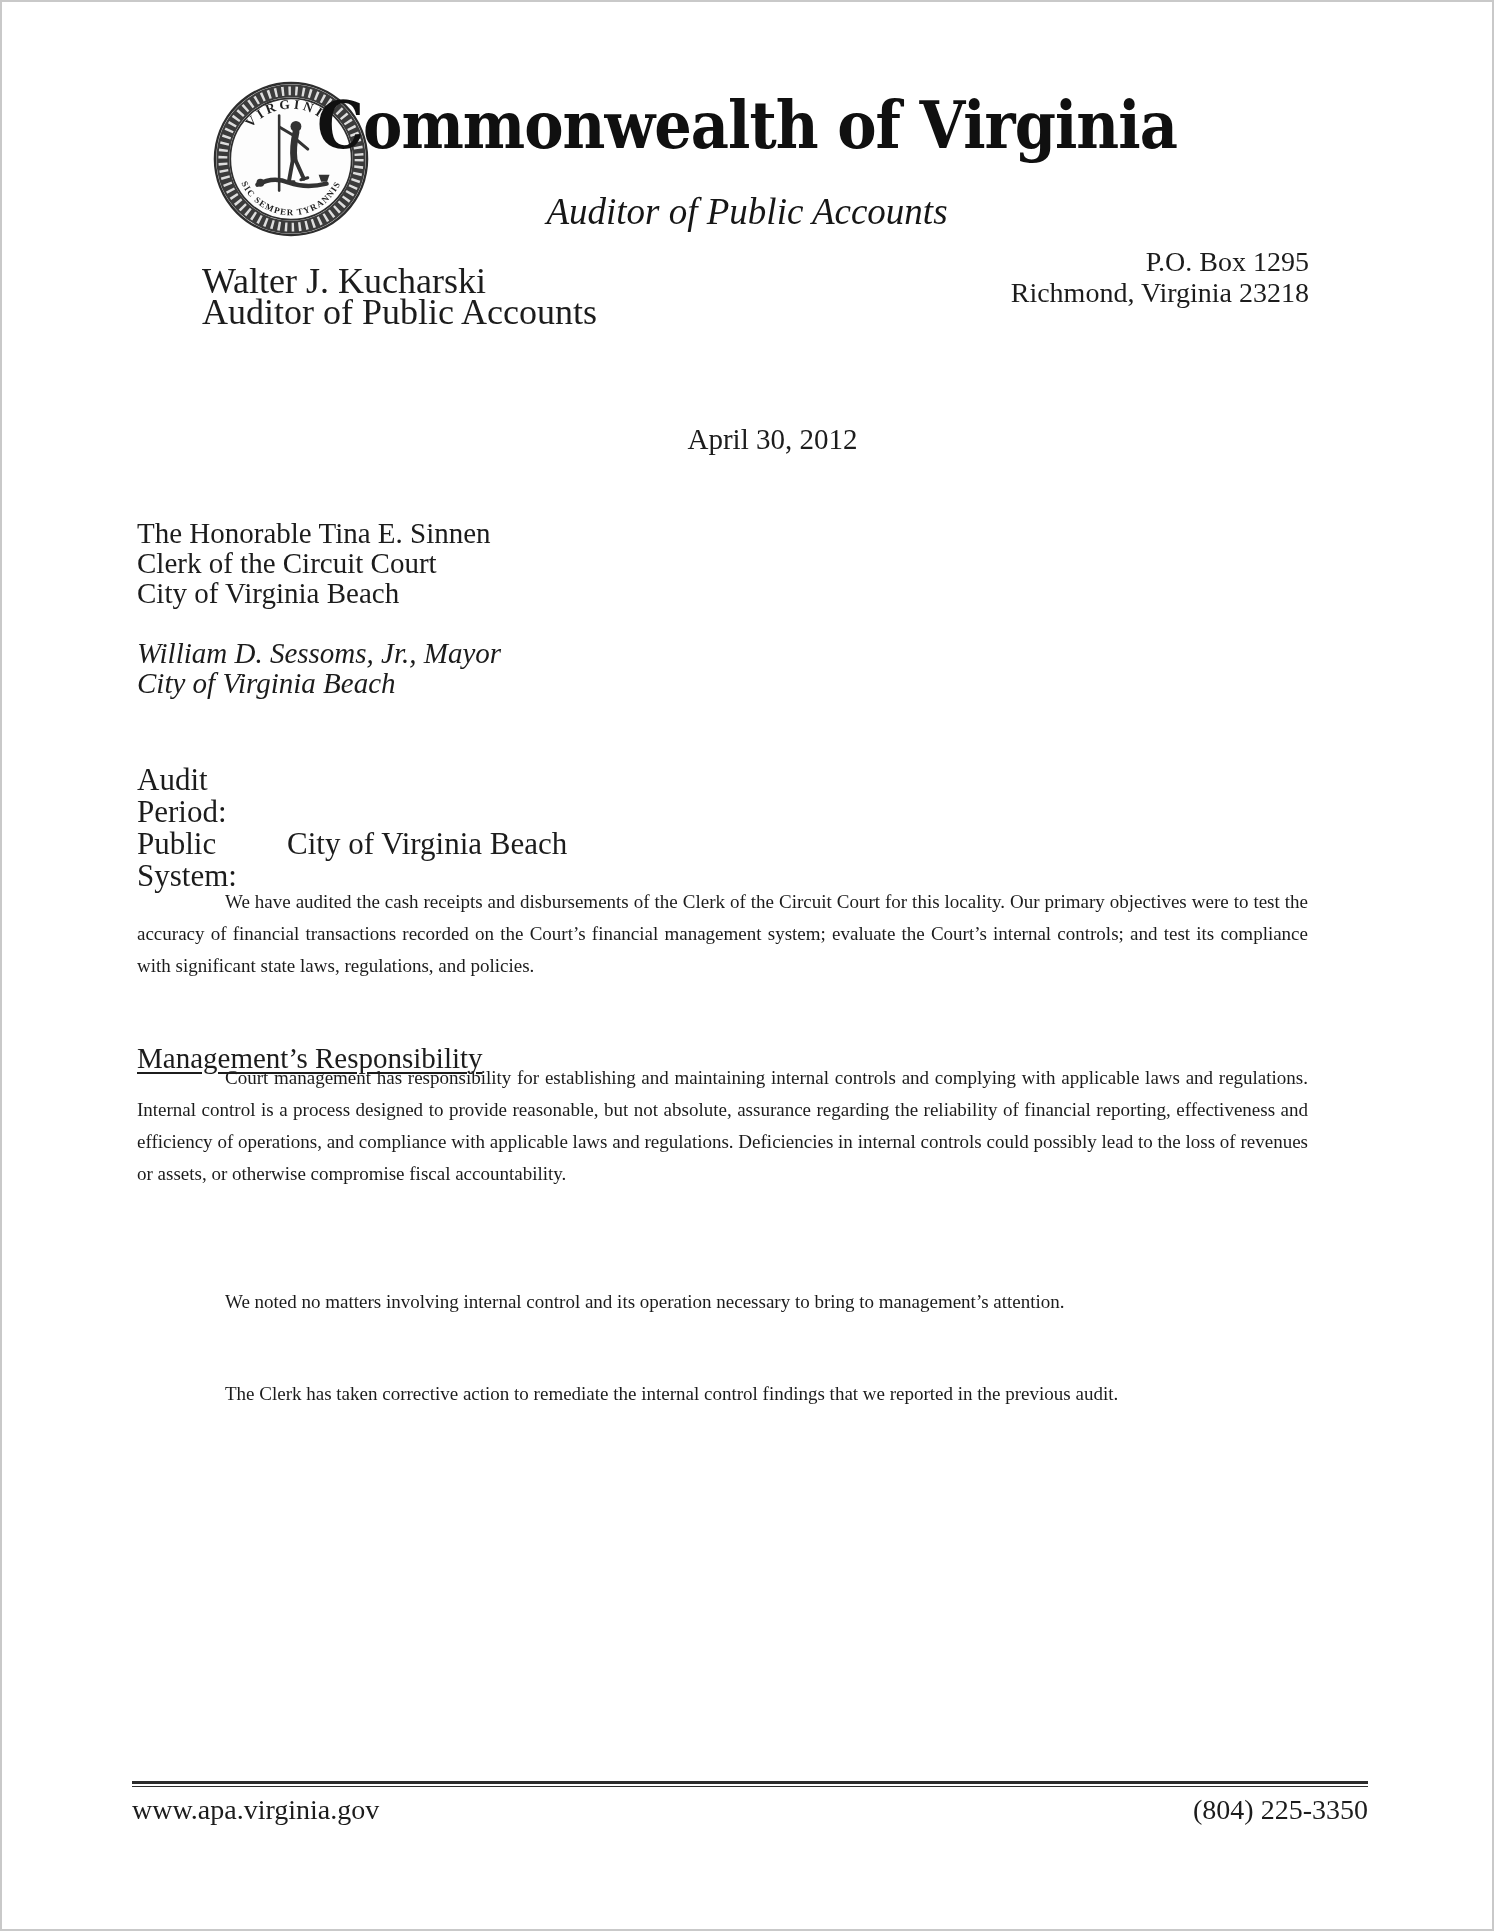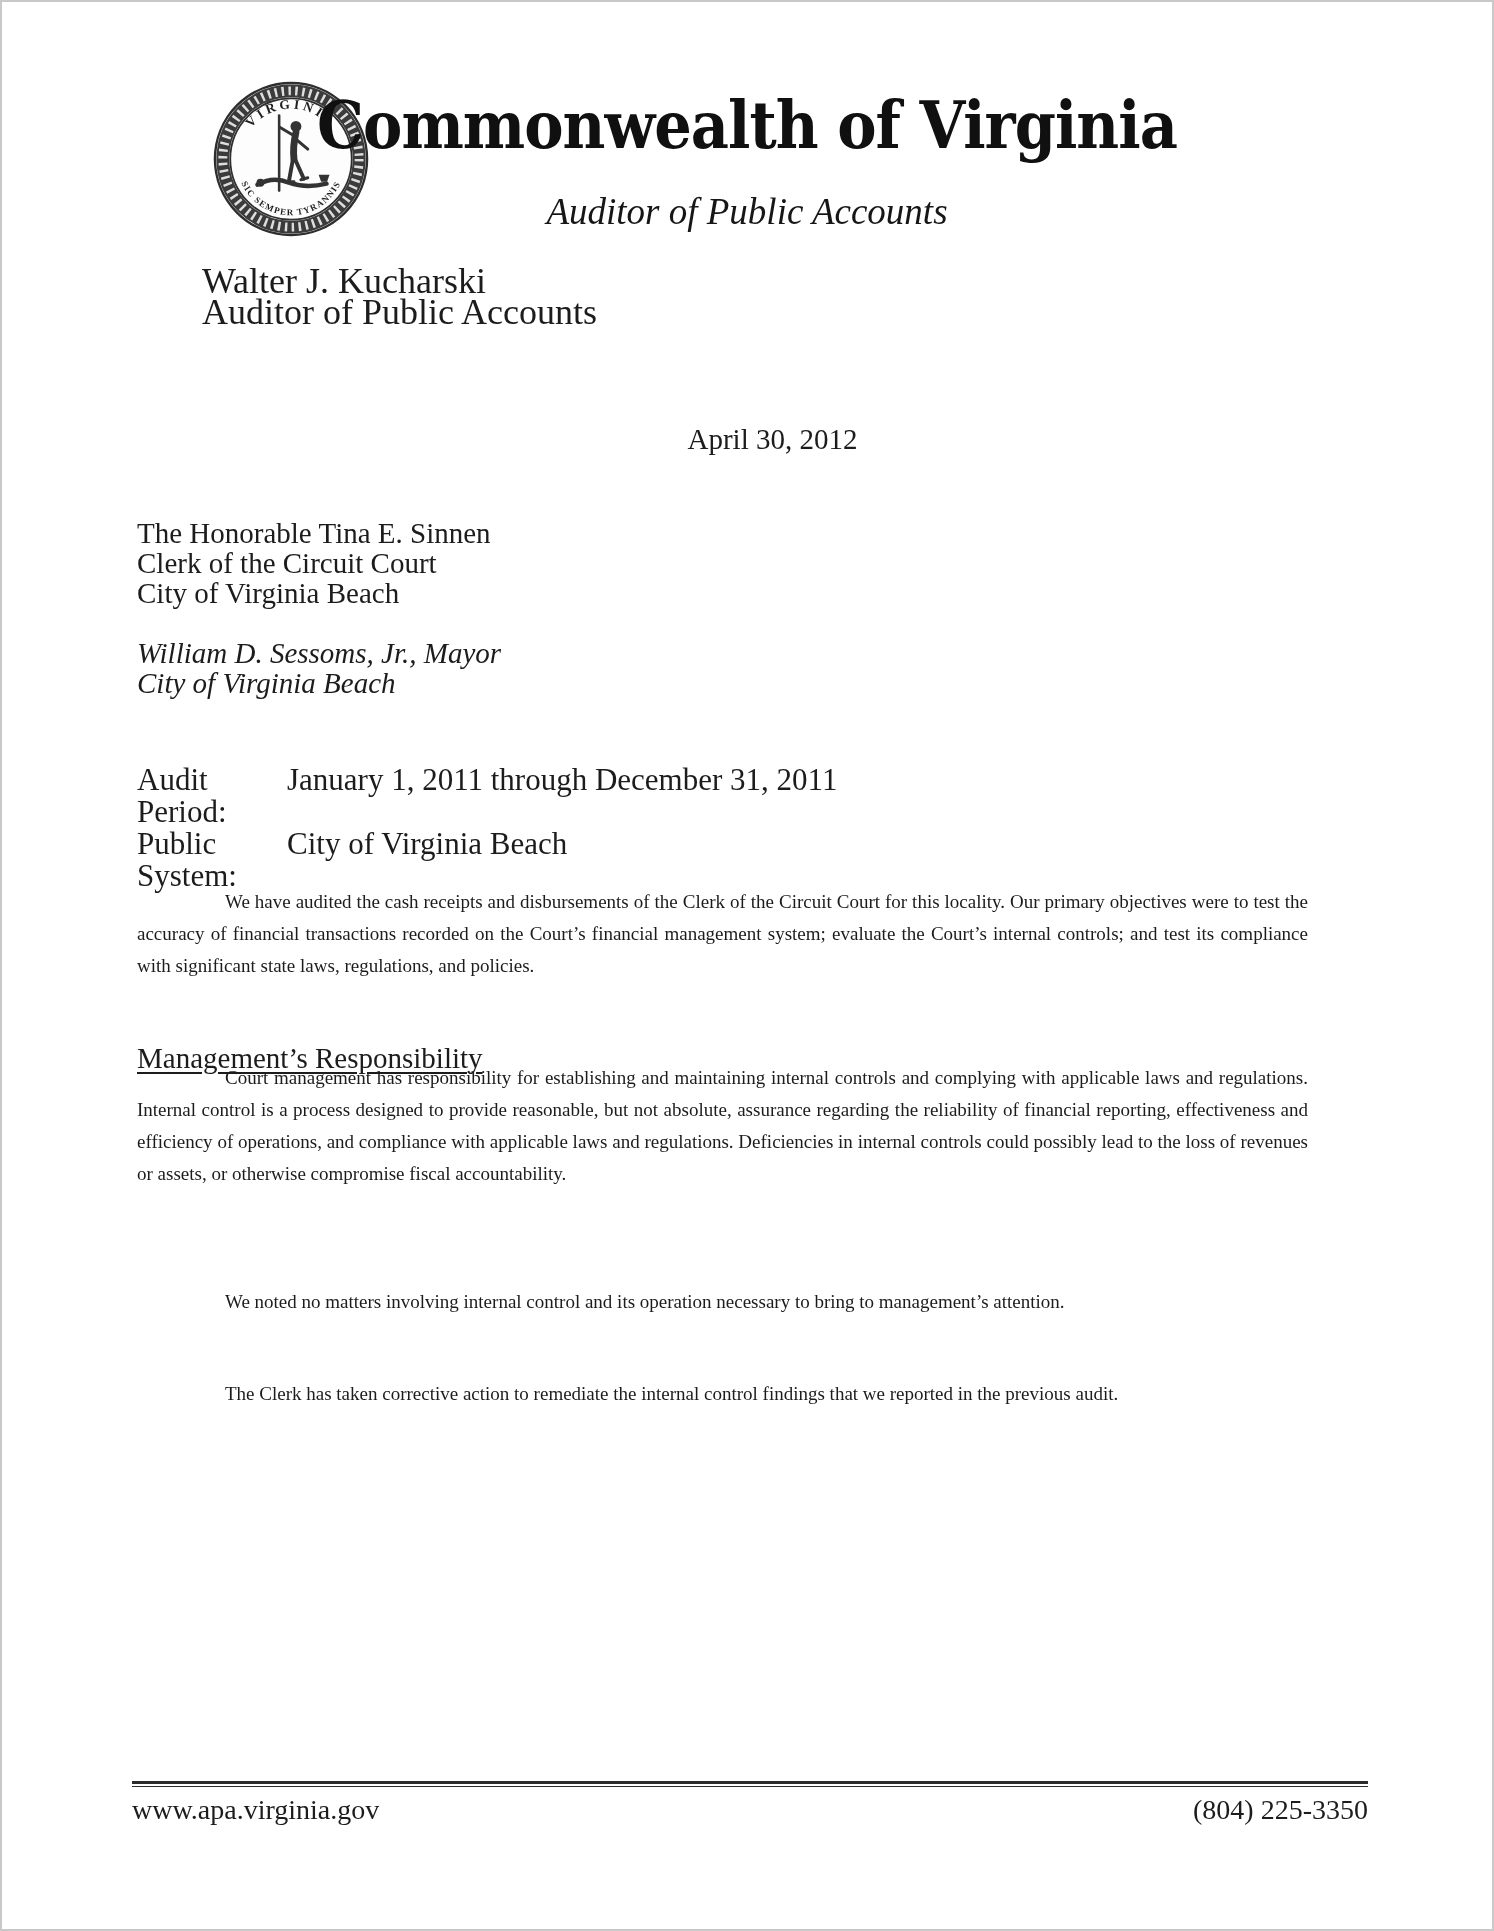--- a/index.html
+++ b/index.html
@@ -111,39 +111,42 @@
   </div>
 
   <div class="abs org-title">Commonwealth of Virginia</div>
   <div class="abs org-subtitle">Auditor of Public Accounts</div>
 
   <div class="abs official-block">
     <div>Walter J. Kucharski</div>
     <div>Auditor of Public Accounts</div>
   </div>
 
+  <div class="abs address-block">
+    <div>P.O. Box 1295</div>
+    <div>Richmond, Virginia 23218</div>
+  </div>
 
   <div class="abs date-line">April 30, 2012</div>
 
   <div class="abs recipients">
     <div class="recipient-block">
       <div>The Honorable Tina E. Sinnen</div>
       <div>Clerk of the Circuit Court</div>
       <div>City of Virginia Beach</div>
     </div>
     <div class="recipient-block">
       <div>William D. Sessoms, Jr., Mayor</div>
       <div>City of Virginia Beach</div>
     </div>
   </div>
 
   <div class="abs audit-info">
     <div class="audit-row">
       <span>Audit Period:</span>
-      <span>January 1, 2011 through December 31, 2011</span>
     </div>
     <div class="audit-row">
       <span>Public System:</span>
       <span>City of Virginia Beach</span>
     </div>
   </div>
 
   <div class="abs body-par indent p1">We have audited the cash receipts and disbursements of the Clerk of the Circuit Court for this locality.  Our primary objectives were to test the accuracy of financial transactions recorded on the Court’s financial management system; evaluate the Court’s internal controls; and test its compliance with significant state laws, regulations, and policies.</div>
 
   <div class="abs section-heading">Management’s Responsibility</div>

